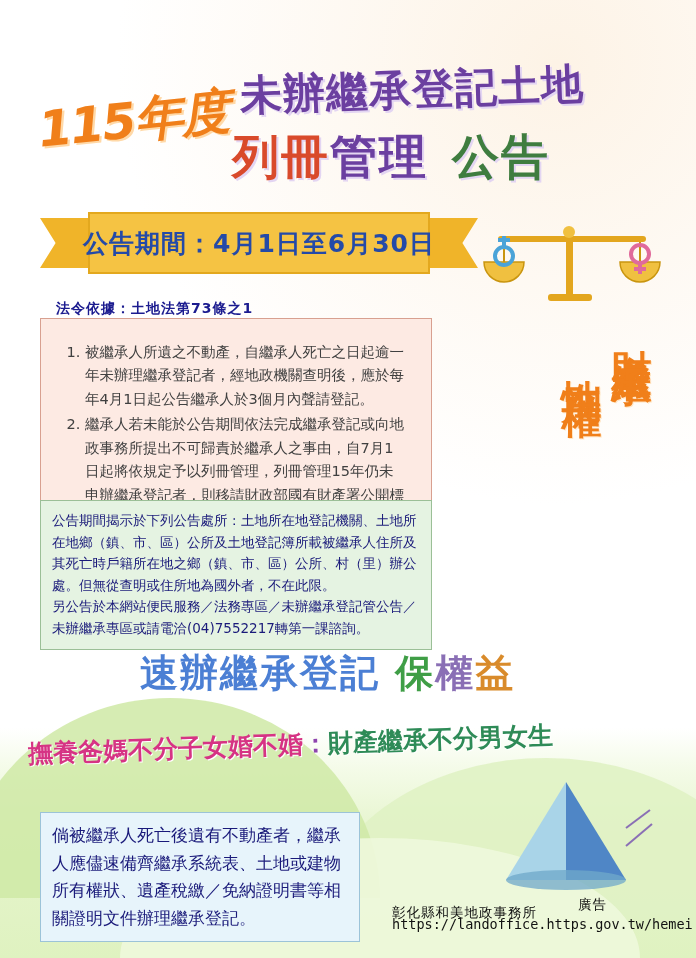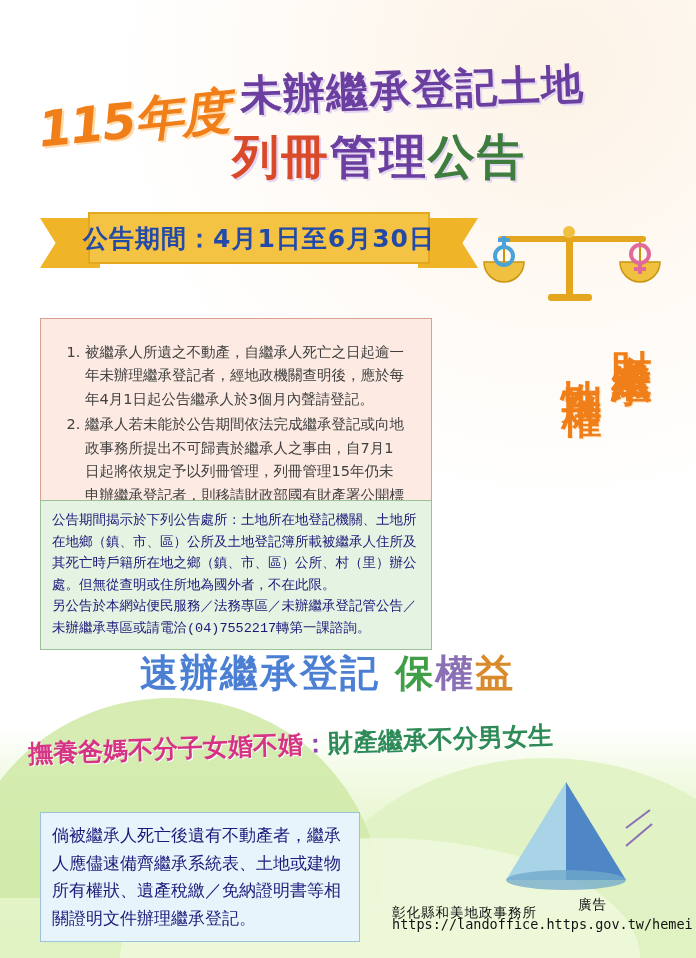--- a/index.html
+++ b/index.html
@@ -101,36 +101,36 @@
     top: 126px;
     font-size: 47px;
     font-weight: bold;
     color: #6b3fa0;
     letter-spacing: 2px;
     white-space: nowrap;
     text-shadow: 2px 2px 0 #e3d5f2;
   }
   .title-line2 .c-red { color: #d94a2b; }
   .title-line2 .c-purple { color: #6b3fa0; }
-  .title-line2 .c-green { color: #3f7d3f; }
+  .title-line2 .c-green { color: #3f7d3f; margin-left: 24px; }
 
   
   .ribbon {
     position: absolute;
     left: 40px;
     top: 212px;
     width: 438px;
     height: 62px;
   }
   .ribbon-body {
     position: absolute;
     left: 48px;
     top: 0;
     width: 342px;
-    height: 52px;
+    height: 62px;
     background: #f5c343;
     border: 2px solid #e3a81e;
     box-sizing: border-box;
     display: flex;
     align-items: center;
     justify-content: center;
   }
   .ribbon-text {
     font-size: 25px;
     font-weight: bold;
@@ -353,30 +353,31 @@
   </div>
 
   <div class="ribbon">
     <div class="ribbon-tail left"></div>
     <div class="ribbon-tail right"></div>
     <div class="ribbon-body">
       <span class="ribbon-text">公告期間：4月1日至6月30日</span>
     </div>
   </div>
 
+  <div class="law-basis">法令依據：土地法第73條之1</div>
 
   <div class="box-main">
     <ol class="olist">
       <li>被繼承人所遺之不動產，自繼承人死亡之日起逾一年未辦理繼承登記者，經地政機關查明後，應於每年4月1日起公告繼承人於3個月內聲請登記。</li>
       <li>繼承人若未能於公告期間依法完成繼承登記或向地政事務所提出不可歸責於繼承人之事由，自7月1日起將依規定予以列冊管理，列冊管理15年仍未申辦繼承登記者，則移請財政部國有財產署公開標售，標售所得價款以專戶儲存，繼承人得依法領取，逾10年繼承人未提領該價款者，歸屬國庫。</li>
     </ol>
   </div>
 
   <div class="box-note">
-    <p style="white-space:pre-line;font-family:Liberation Mono, monospace;">公告期間揭示於下列公告處所：土地所在地登記機關、土地所在地鄉（鎮、市、區）公所及土地登記簿所載被繼承人住所及其死亡時戶籍所在地之鄉（鎮、市、區）公所、村（里）辦公處。但無從查明或住所地為國外者，不在此限。
+    <p style="white-space:pre-line;">公告期間揭示於下列公告處所：土地所在地登記機關、土地所在地鄉（鎮、市、區）公所及土地登記簿所載被繼承人住所及其死亡時戶籍所在地之鄉（鎮、市、區）公所、村（里）辦公處。但無從查明或住所地為國外者，不在此限。
 另公告於本網站便民服務／法務專區／未辦繼承登記管公告／未辦繼承專區或請電洽(04)7552217轉第一課諮詢。</p>
   </div>
 
   <div class="vert-col vert-a">財產繼承</div>
   <div class="vert-col vert-b">性別平權</div>
 
   <div class="slogan">
     <span class="s1">速辦繼承登記</span>
     <span class="s2">保</span><span class="s3">權</span><span class="s4">益</span>
   </div>

